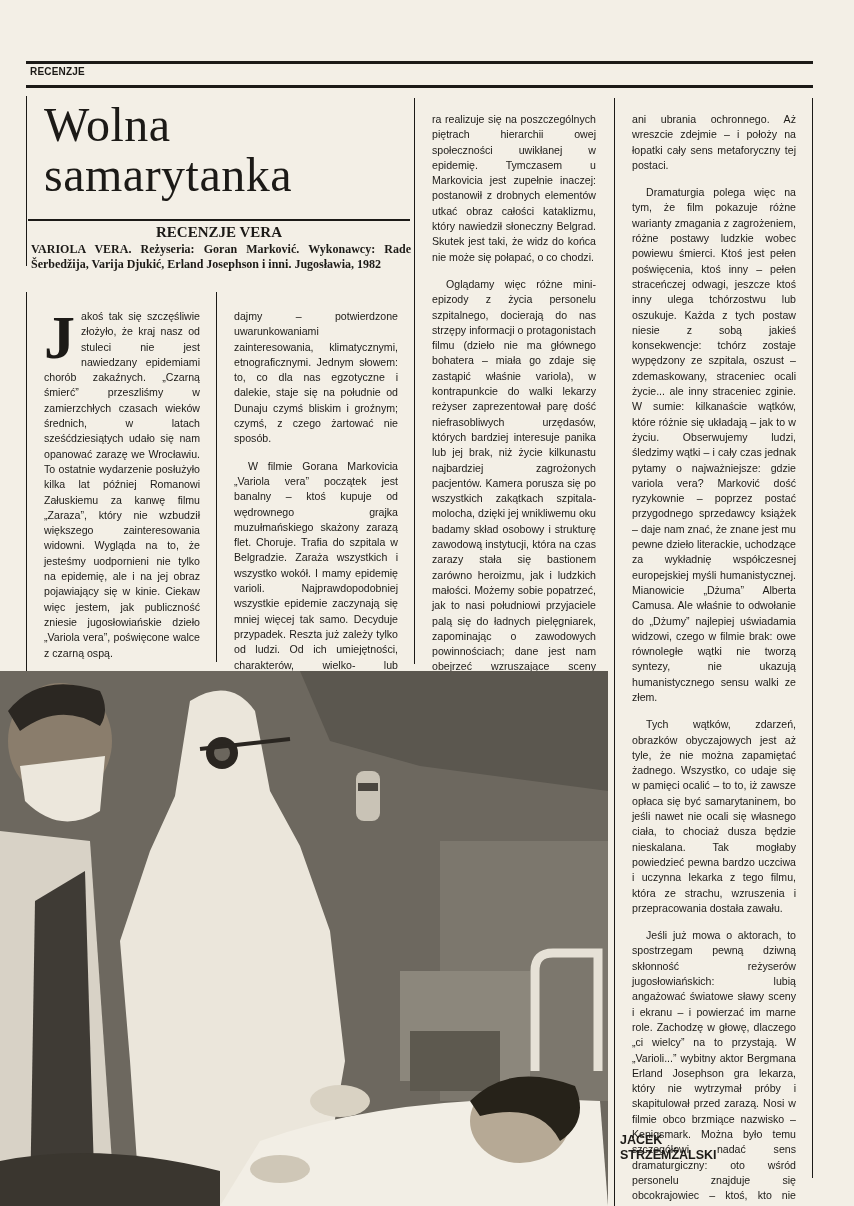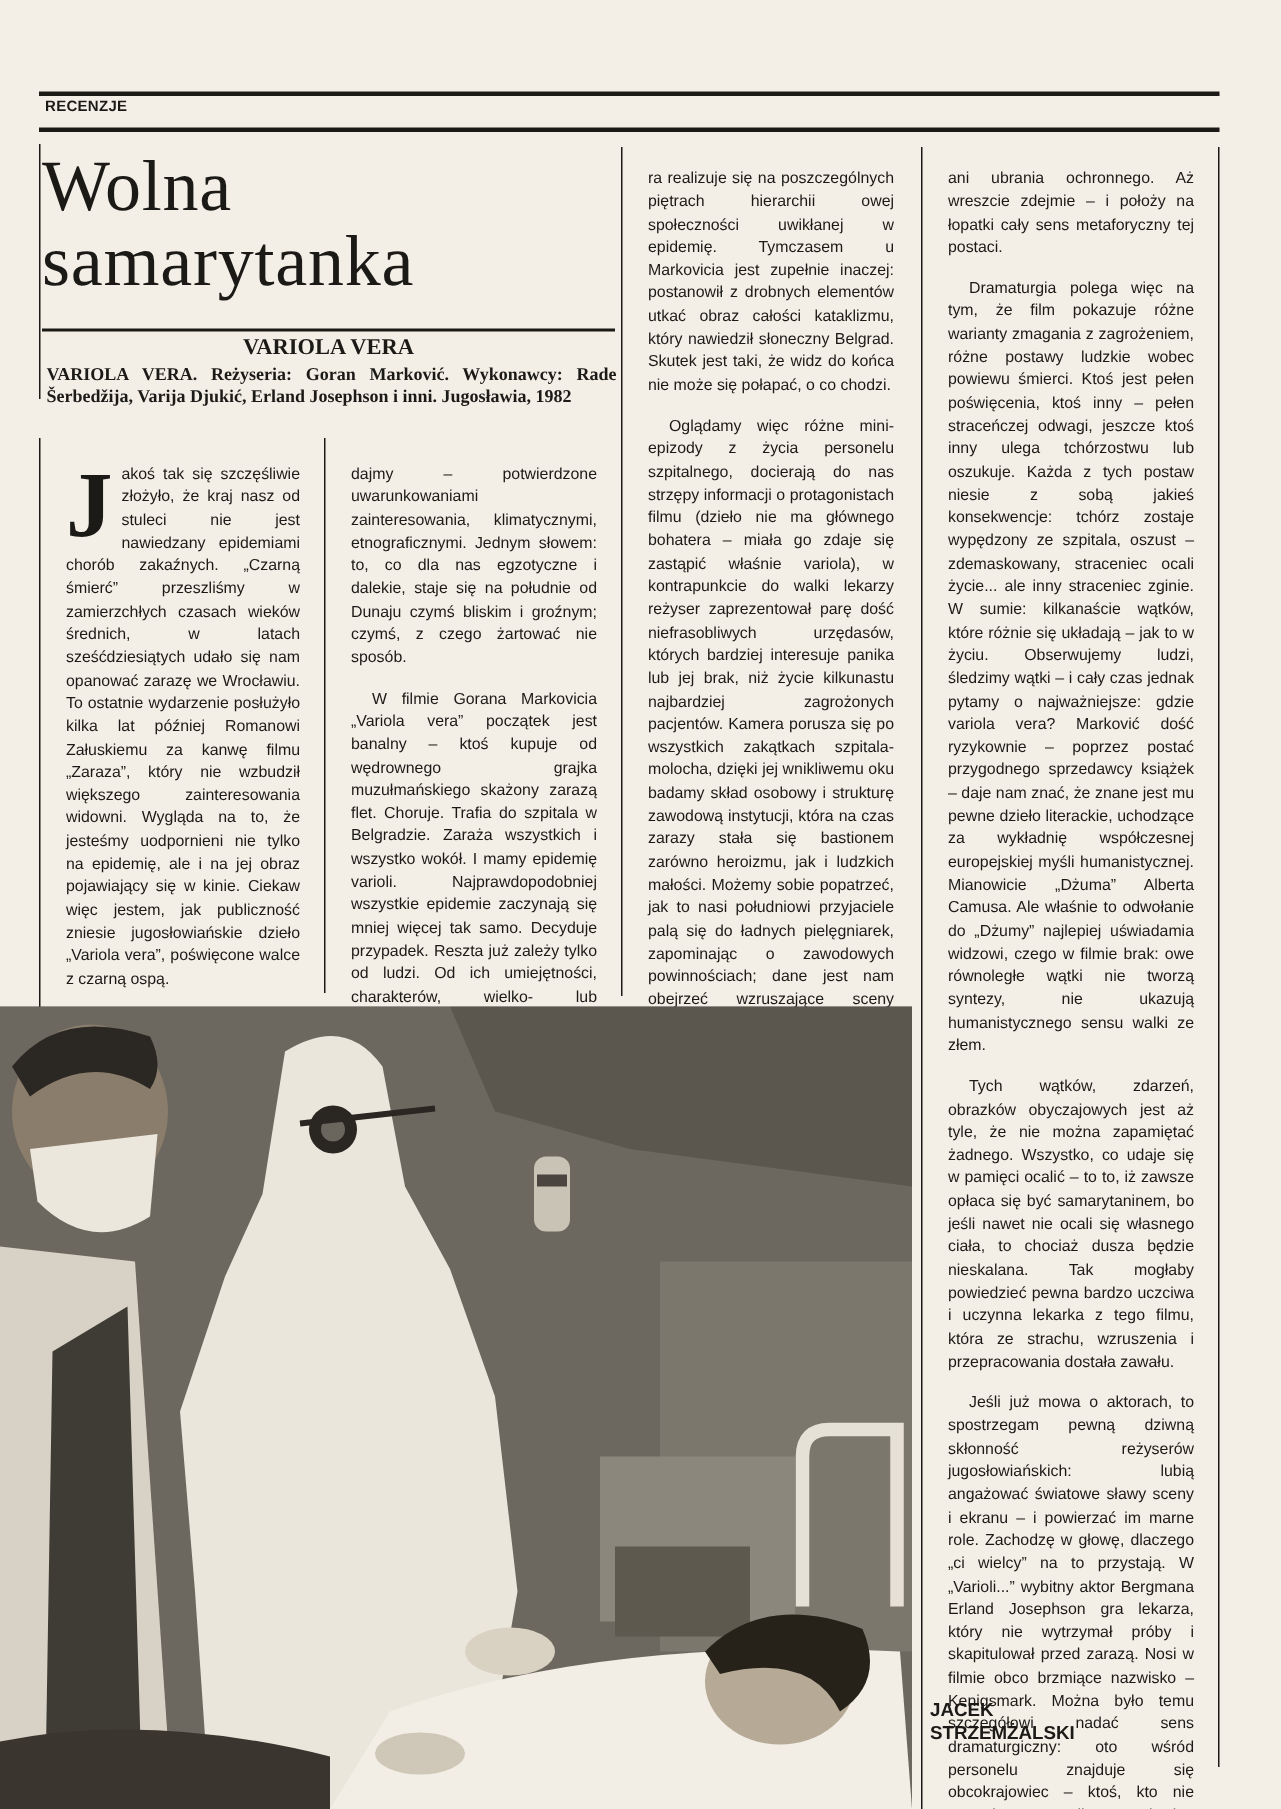--- a/index.html
+++ b/index.html
@@ -15,21 +15,21 @@
   .section-label {
     position: absolute; left: 30px; top: 66px;
     font-weight: bold; font-size: 10px; letter-spacing: 0.2px;
     font-family: "Liberation Sans", sans-serif;
   }
   .title-box {
     position: absolute; left: 26px; top: 96px; width: 384px; height: 170px;
     border-left: 1px solid #1c1a17;
   }
   .title {
-    position: absolute; left: 28px; top: 100px;
+    position: absolute; left: 44px; top: 100px;
     font-family: "Liberation Serif", "DejaVu Serif", serif;
     font-size: 48px; line-height: 50px; font-weight: normal;
     color: #1c1a17; letter-spacing: 0.5px;
   }
   .title-rule { position: absolute; left: 28px; top: 219px; width: 382px; height: 2px; background: #1c1a17; }
   .film-title {
     position: absolute; left: 28px; top: 224px; width: 382px; text-align: center;
     font-family: "Liberation Serif", serif; font-weight: bold; font-size: 15px;
   }
   .credits {
@@ -70,21 +70,21 @@
 <div class="rule top"></div>
 <div class="section-label">RECENZJE</div>
 <div class="rule mid"></div>
 
 <div class="title-box"></div>
 <div class="title">
   <div>Wolna</div>
   <div>samarytanka</div>
 </div>
 <div class="title-rule"></div>
-<div class="film-title">VARIOLA VERA</div>
+<div class="film-title">RECENZJE VERA</div>
 <div class="credits">VARIOLA VERA. Reżyseria: Goran Marković. Wykonawcy: Rade Šerbedžija, Varija Djukić, Erland Josephson i inni. Jugosławia, 1982</div>
 
 <div class="vline" style="left:216px; top:292px; height:370px;"></div>
 <div class="vline" style="left:414px; top:98px; height:566px;"></div>
 <div class="vline" style="left:614px; top:98px; height:1112px;"></div>
 <div class="vline" style="left:812px; top:98px; height:1080px;"></div>
 <div class="vline" style="left:26px; top:292px; height:390px;"></div>
 
 <div class="col col1">
   <p class="noindent"><span class="dropcap">J</span><span>akoś tak się szczęśliwie złożyło, że kraj nasz od stuleci nie jest nawiedzany epidemiami chorób zakaźnych. „Czarną śmierć” przeszliśmy w zamierzchłych czasach wieków średnich, w latach sześćdziesiątych udało się nam opanować zarazę we Wrocławiu. To ostatnie wydarzenie posłużyło kilka lat później Romanowi Załuskiemu za kanwę filmu „Zaraza”, który nie wzbudził większego zainteresowania widowni. Wygląda na to, że jesteśmy uodpornieni nie tylko na epidemię, ale i na jej obraz pojawiający się w kinie. Ciekaw więc jestem, jak publiczność zniesie jugosłowiańskie dzieło „Variola vera”, poświęcone walce z czarną ospą.</span></p>

